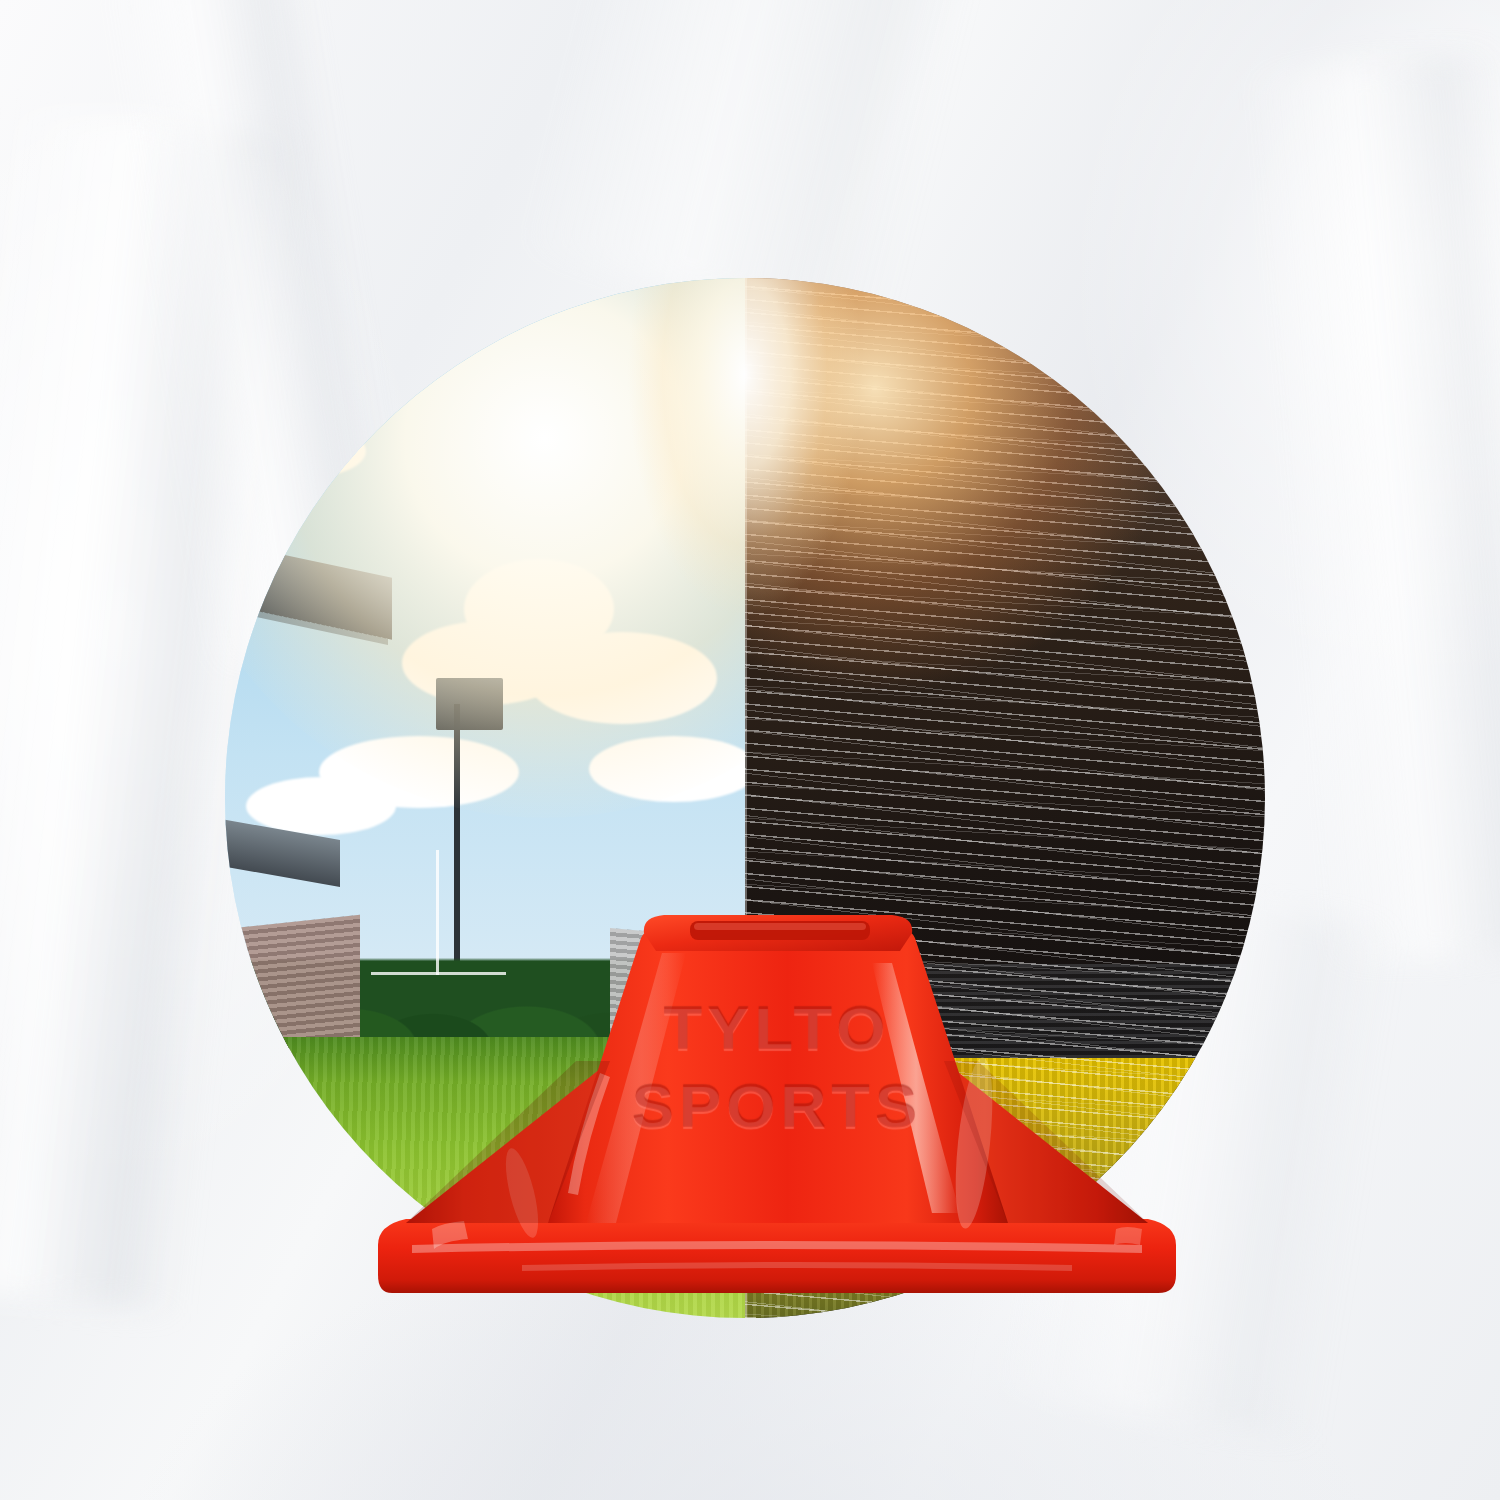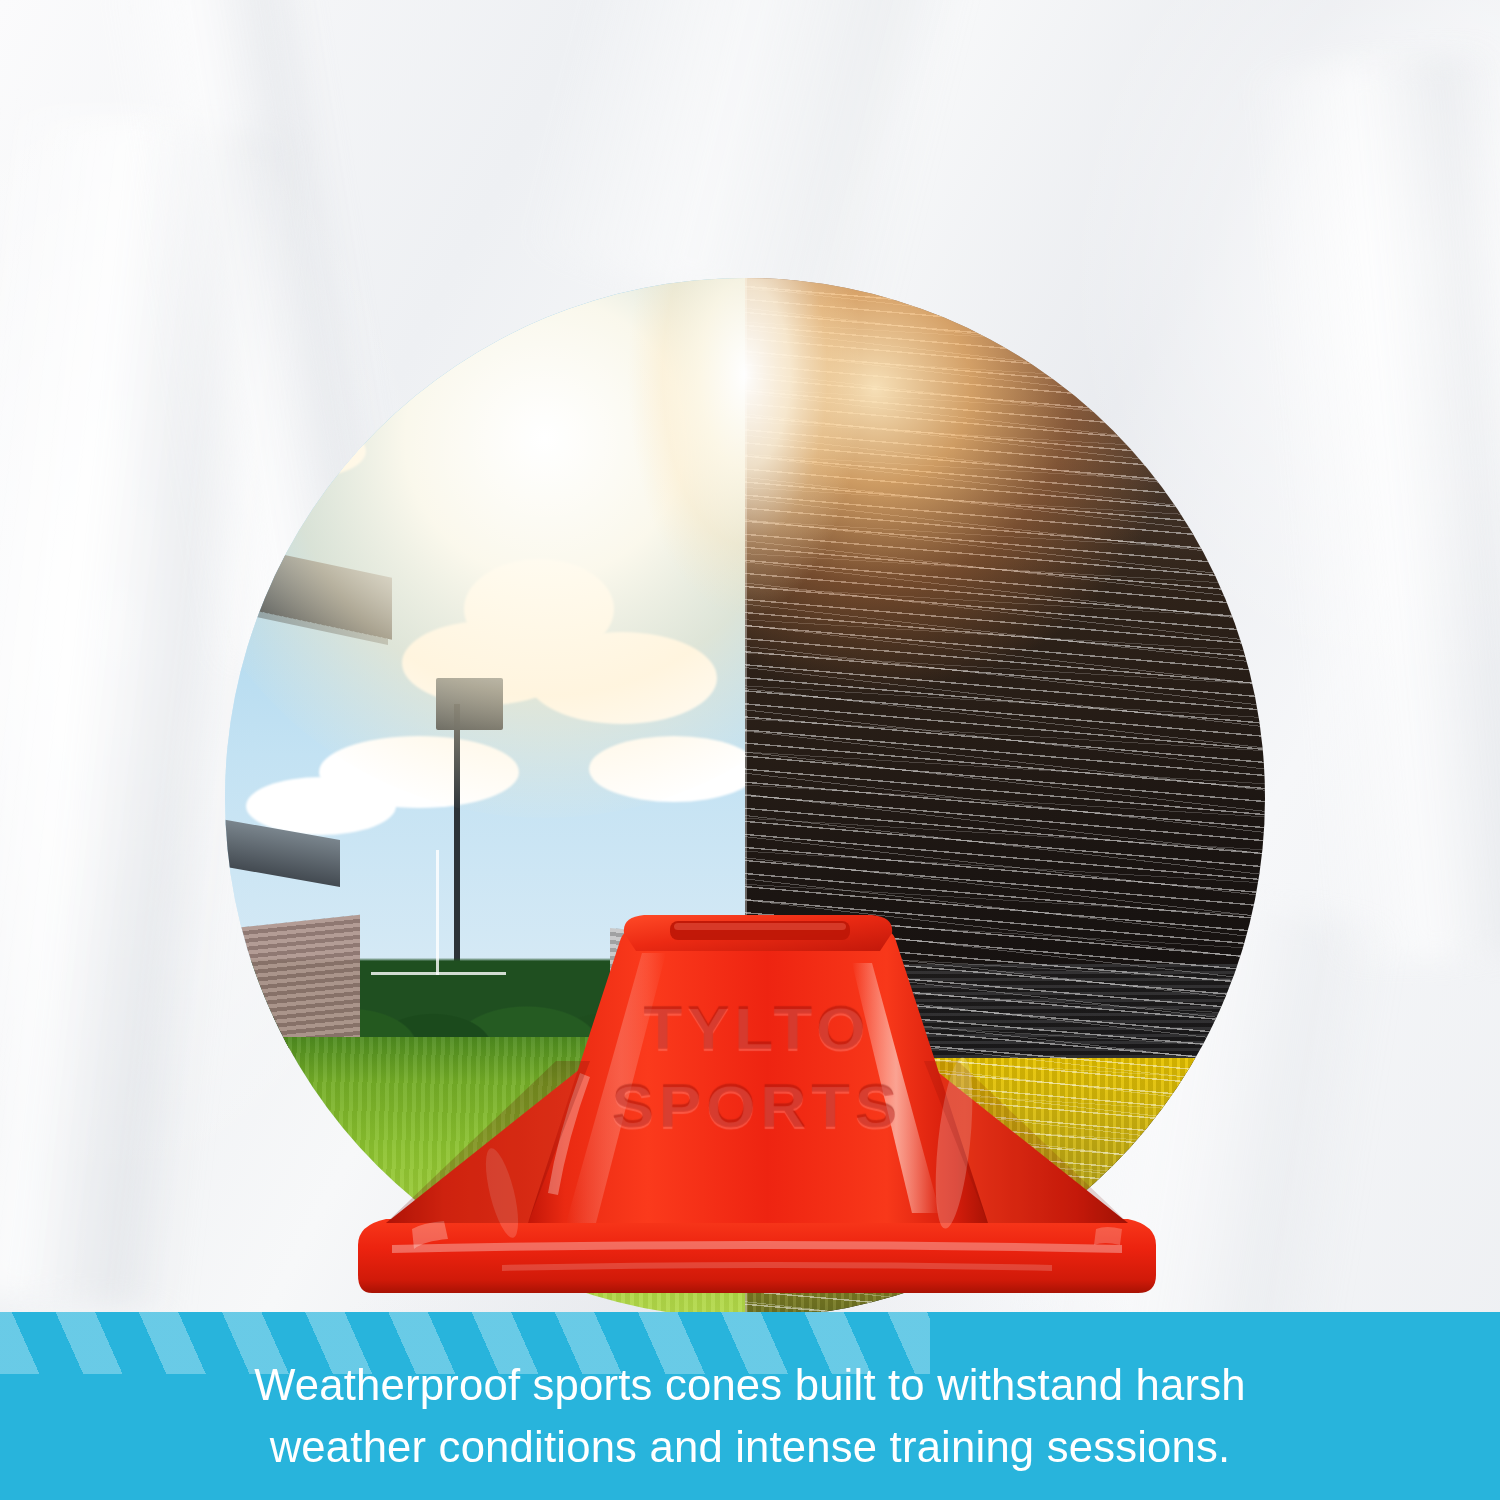--- a/index.html
+++ b/index.html
@@ -110,21 +110,21 @@
   .rain-mask{position:absolute;inset:0;
     background:linear-gradient(180deg, rgba(255,255,255,.10) 0%, rgba(255,255,255,0) 30%);}
 
   
   .flare{position:absolute;left:50%;top:0;width:0;height:100%;z-index:4;}
   .flare:before{content:"";position:absolute;left:-150px;top:-40px;width:300px;height:620px;
     background:radial-gradient(ellipse 150px 310px at 50% 22%, rgba(255,255,255,.98) 0%, rgba(255,248,230,.8) 30%, rgba(255,230,185,.32) 55%, rgba(255,255,255,0) 78%);}
   .seam{position:absolute;left:50%;top:0;width:2px;height:100%;background:rgba(255,255,255,.35);z-index:4;}
 
   
-  .cone{position:absolute;left:352px;top:893px;width:810px;height:420px;z-index:7;}
+  .cone{position:absolute;left:372px;top:893px;width:810px;height:420px;z-index:7;}
   .cone svg{display:block;width:100%;height:100%;overflow:visible;}
   .emboss{position:absolute;left:0;right:0;top:96px;text-align:center;
     font-family:"Liberation Sans Narrow","Liberation Sans",sans-serif;
     font-weight:700;font-size:62px;line-height:78px;letter-spacing:5px;
     color:rgba(186,24,14,.30);
     text-shadow:0 2px 1px rgba(255,140,130,.40), 0 -1px 1px rgba(120,10,6,.28);
     transform:scaleX(1.02);pointer-events:none;}
 
   
   .bar{position:absolute;left:0;right:0;top:1312px;height:188px;background:#28b4dc;z-index:5;overflow:hidden;}
@@ -246,21 +246,14 @@
 
       <path d="M34 330 L176 330 L238 168 L204 168 Z" fill="rgba(110,10,4,.22)"></path>
       <path d="M636 330 L776 330 L606 168 L572 168 Z" fill="rgba(120,12,5,.16)"></path>
     </svg>
     <div class="emboss">
       <div>TYLTO</div>
       <div>SPORTS</div>
     </div>
   </div>
 
-  <div class="bar">
-    <div class="stripes"></div>
-    <div class="bar-text">
-      <span>Weatherproof sports cones built to withstand harsh</span>
-      <span>weather conditions and intense training sessions.</span>
-    </div>
-  </div>
 
 </div>
 
 </body></html>

